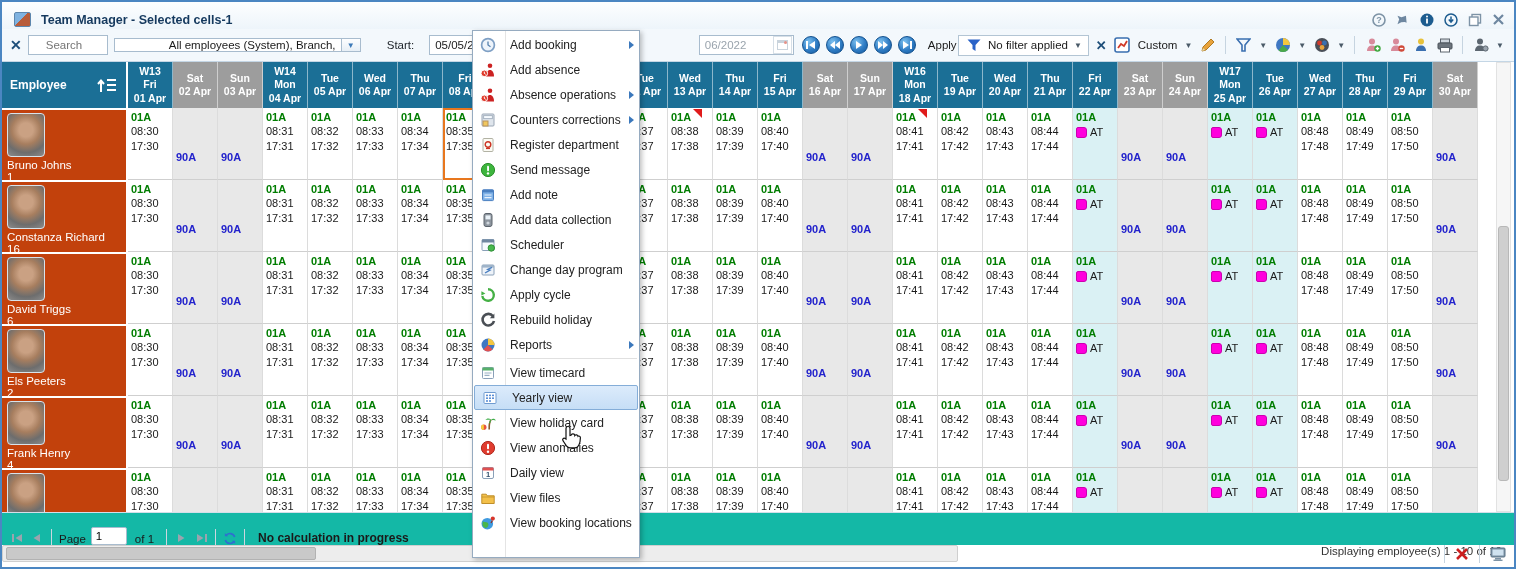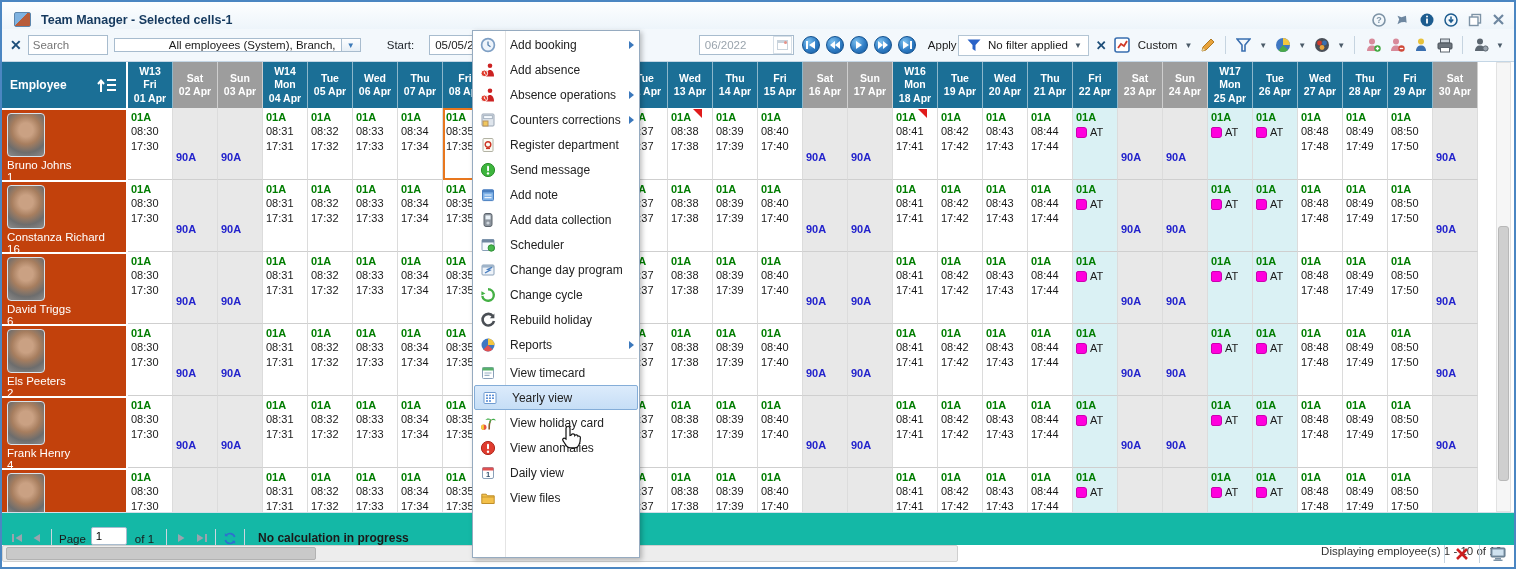--- a/index.html
+++ b/index.html
@@ -18,21 +18,21 @@
   .app-icon { width:17px; height:15px; margin:0 10px 0 4px; border-radius:2px;
     background:linear-gradient(135deg,#7fb2e0 45%,#b85c3a 46%); border:1px solid #5d86ad; }
   .title-text { font-weight:bold; font-size:12.5px; color:#15395e; }
   .tb-icons { margin-left:auto; display:flex; gap:9px; align-items:center; }
   .tb-ic { width:15px; height:15px; display:inline-flex; align-items:center; justify-content:center; }
 
   
   .toolbar { position:absolute; left:2px; top:29px; right:2px; height:33px;
     background:#f3f8fc; border-bottom:1px solid #c4d6e5; display:flex; align-items:center; padding:0 6px; }
   .clear-x { color:#1d4e79; font-weight:bold; font-size:14px; margin:0 6px 0 2px; }
-  .search-box { width:80px; height:20px; border:1px solid #a8bcce; background:#fff; font-size:11.5px; padding:0 4px; color:#8a97a5; font-family:inherit; }
+  .search-box { width:80px; height:20px; border:1px solid #a8bcce; background:#fff; font-size:11.5px; padding:0 17px; color:#8a97a5; font-family:inherit; }
   .emp-filter { margin-left:6px; height:14px; border:1px solid #a8bcce; background:#fff; display:flex; align-items:center;padding-left:48px; }
   .emp-filter .val { padding:0 6px; font-size:11.5px; width:178px; overflow:hidden; white-space:nowrap; }
   .dd-btn { width:19px; height:100%; border-left:1px solid #a8bcce; background:linear-gradient(#fdfeff,#e7eff6);
     display:flex; align-items:center; justify-content:center; color:#3d7ab8; font-size:8px; }
   .lbl { font-size:11.5px; color:#20262c; }
   .start-lbl { margin-left:26px; }
   .date-box { margin-left:15px; height:20px; border:1px solid #a8bcce; background:#fff; display:flex; align-items:center; }
   .date-box .val { width:72px; padding:0 5px; font-size:11.5px; }
   .cal-btn { width:19px; height:18px; margin:0 1px; border:1px solid #b6c6d4; background:#fff; position:relative; }
   .cal-btn::before { content:""; position:absolute; inset:3px; border:1px solid #9db0c0; border-top:3px solid #9db0c0; }
@@ -1479,21 +1479,21 @@
         </span>
         <span class="mlabel">Change day program</span>
       </div>
       <div class="mitem">
         <span class="mic">
           <svg width="16" height="16" viewBox="0 0 16 16">
             <path d="M8 2.2a5.8 5.8 0 1 1-5.7 6.8" fill="none" stroke="#45b045" stroke-width="2.4"></path>
             <path d="M1.4 4.2v4.4l4-2.2z" fill="#45b045"></path>
           </svg>
         </span>
-        <span class="mlabel">Change cycle</span>
+        <span class="mlabel">Apply cycle</span>
       </div>
       <div class="mitem">
         <span class="mic">
           <svg width="16" height="16" viewBox="0 0 16 16">
             <path d="M13 4.2A5.8 5.8 0 1 0 14 9" fill="none" stroke="#4a4f55" stroke-width="2.6"></path>
             <path d="M14.4 1.6v4.6H9.8z" fill="#4a4f55"></path>
           </svg>
         </span>
         <span class="mlabel">Rebuild holiday</span>
       </div>
@@ -1570,20 +1570,31 @@
       </div>
       <div class="mitem">
         <span class="mic">
           <svg width="16" height="16" viewBox="0 0 16 16">
             <path d="M1.8 4.2h4.4l1.2 1.6h6.8v7.7H1.8z" fill="#f3c04a" stroke="#c08f2a"></path>
             <path d="M1.8 7h12.4" stroke="#c08f2a" stroke-width=".8"></path>
           </svg>
         </span>
         <span class="mlabel">View files</span>
       </div>
+      <div class="mitem">
+        <span class="mic">
+          <svg width="16" height="16" viewBox="0 0 16 16">
+            <circle cx="7.3" cy="8.7" r="5.8" fill="#3f9adf"></circle>
+            <path d="M2.8 6.2c2 1.4 3.2.4 4.6 1.4s1.6 3.6-.4 5-3.6-.6-4.6-2.6z" fill="#4ab54a"></path>
+            <circle cx="12.8" cy="3.6" r="2.1" fill="#d6352b"></circle>
+            <path d="M12.4 5.6 11 8" stroke="#8a2a22" stroke-width="1.1"></path>
+          </svg>
+        </span>
+        <span class="mlabel">View booking locations</span>
+      </div>
     </div>
 
   <span id="cursor">
     <svg width="22" height="26" viewBox="0 0 22 26">
         <path d="M8 1.5c1.2 0 2 .8 2 2v7l1-.2c.6-2 3.6-1.8 3.8.2.8-1.2 3-.8 3.2.8.8-.6 2.4-.2 2.4 1.4 0 2.8-.6 5.6-1.6 7.6-.8 1.6-1.8 2.6-3.8 2.6h-5c-1.6 0-2.6-.8-3.6-2L3.2 16c-1.4-1.6.4-3.6 2-2.6l.8.6V3.5c0-1.2.8-2 2-2z" fill="#fff" stroke="#111" stroke-width="1.2"></path>
       </svg>
   </span>
 </div>
 
 </body></html>

